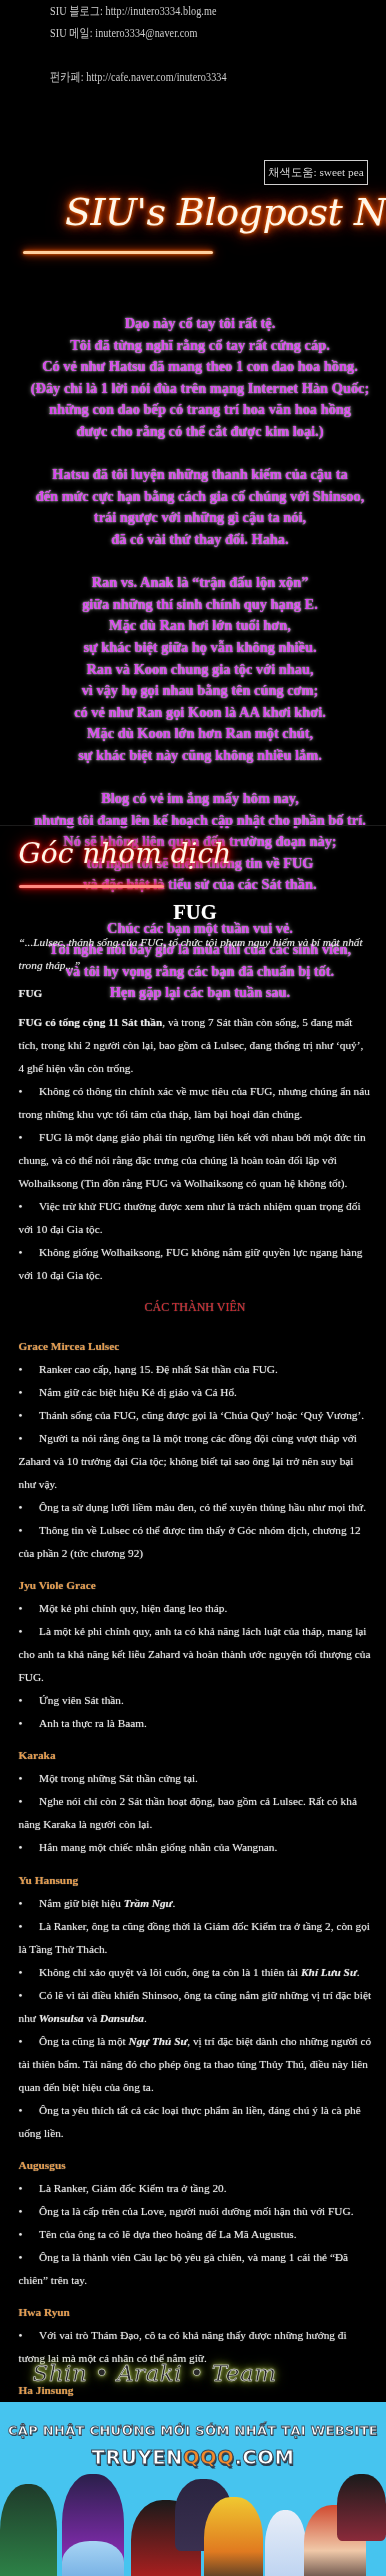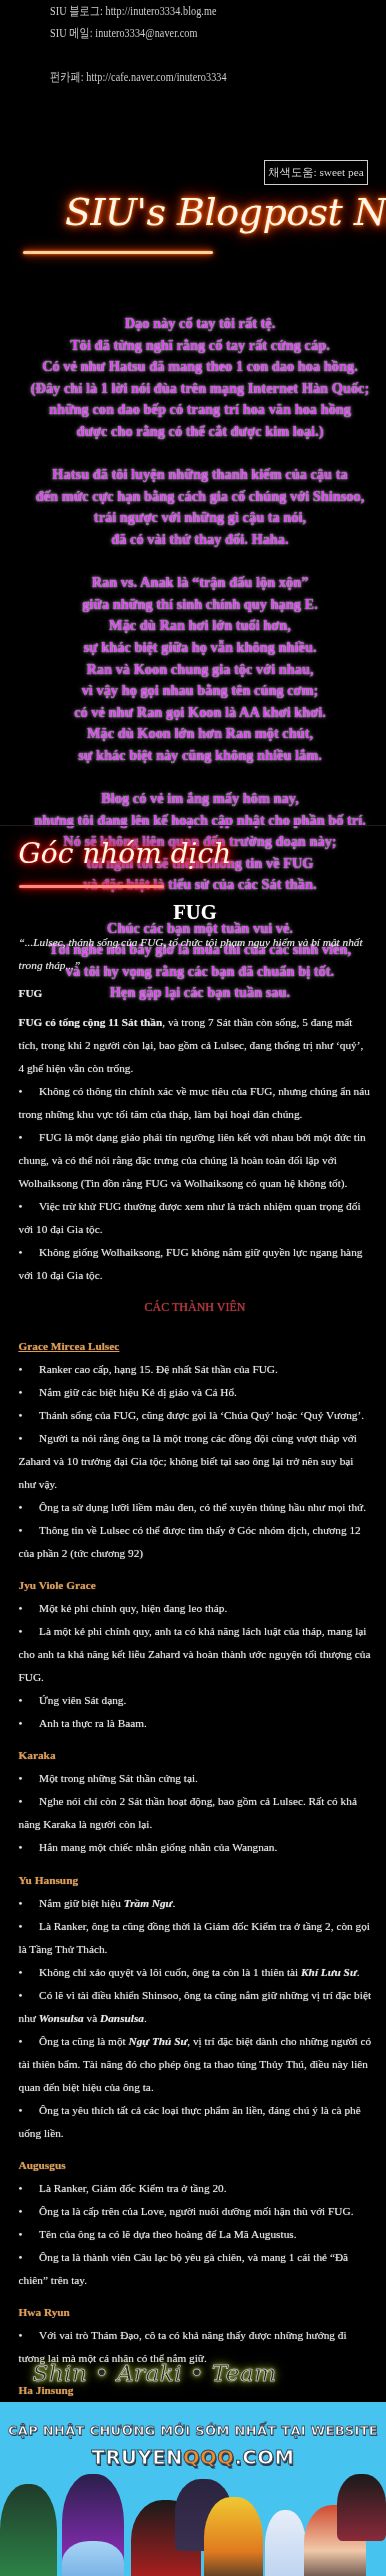--- a/index.html
+++ b/index.html
@@ -33,21 +33,21 @@
     .doc { left: 18.5px; width: 353px; font-family: "Liberation Serif", serif; font-size: 11.3px; line-height: 23px; color: #e8e8e8;
       text-shadow: 0 0 1px rgba(255,255,255,0.5); }
     .doc .h-fug { text-align: center; font-weight: bold; font-size: 20.6px; line-height: 31px; color: #fff; margin: 0 0 3.1px 0; }
     .doc .quote { font-style: italic; margin: 0 0 5.2px 0; }
     .doc .sub { font-weight: bold; margin: 0 0 6.2px 0; }
     .doc p { margin: 0; }
     .doc .bul { position: relative; text-indent: 20.6px; }
     .doc .bul::before { content: "•"; position: absolute; left: 0; text-indent: 0; }
     .doc .section-red { text-align: center; font-weight: normal; color: #d3232a; font-size: 12px; margin: 8.2px 0 8.2px 0; }
     .doc .member { font-weight: bold; color: #e49a4a; margin-top: 9.3px; }
-    .doc .member.first { margin-top: 16px; text-decoration: underline; }
+    .doc .member.first { margin-top: 16px; }
     .doc b i, .doc i b { font-weight: bold; font-style: italic; }
 
     .team-sig { left: 0; width: 309px; top: 2360px; text-align: center; font-family: "DejaVu Serif", serif; font-style: italic; font-size: 23px; color: #2a2a2a;
       -webkit-text-stroke: 0.5px #e8e8e8;
       text-shadow: 0 0 3.1px #cfe07a, 0 0 7.2px #a8c040, 0 0 12.4px #7a9020; letter-spacing: 0.5px; }
 
     
     .banner { left: 0; width: 386px; background: #46c4ef; overflow: hidden; }
     .banner1 { top: 2402px; height: 187px; }
     .banner .tagline { position: absolute; left: 0; width: 386px; text-align: center; font-family: "DejaVu Sans", sans-serif; font-weight: bold; font-size: 13px; color: #fff; letter-spacing: 0.3px;
@@ -137,21 +137,21 @@
   <p class="bul">Ranker cao cấp, hạng 15. Đệ nhất Sát thần của FUG.</p>
   <p class="bul">Nắm giữ các biệt hiệu Kẻ dị giáo và Cá Hổ.</p>
   <p class="bul">Thánh sống của FUG, cũng được gọi là ‘Chúa Quỷ’ hoặc ‘Quỷ Vương’.</p>
   <p class="bul">Người ta nói rằng ông ta là một trong các đồng đội cùng vượt tháp với Zahard và 10 trưởng đại Gia tộc; không biết tại sao ông lại trở nên suy bại như vậy.</p>
   <p class="bul">Ông ta sử dụng lưỡi liềm màu đen, có thể xuyên thủng hầu như mọi thứ.</p>
   <p class="bul">Thông tin về Lulsec có thể được tìm thấy ở Góc nhóm dịch, chương 12 của phần 2 (tức chương 92)</p>
 
   <div class="member">Jyu Viole Grace</div>
   <p class="bul">Một kẻ phi chính quy, hiện đang leo tháp.</p>
   <p class="bul">Là một kẻ phi chính quy, anh ta có khả năng lách luật của tháp, mang lại cho anh ta khả năng kết liễu Zahard và hoàn thành ước nguyện tối thượng của FUG.</p>
-  <p class="bul">Ứng viên Sát dạng.</p>
+  <p class="bul">Ứng viên Sát thần.</p>
   <p class="bul">Anh ta thực ra là Baam.</p>
 
   <div class="member">Karaka</div>
   <p class="bul">Một trong những Sát thần cứng tại.</p>
   <p class="bul">Nghe nói chỉ còn 2 Sát thần hoạt động, bao gồm cả Lulsec. Rất có khả năng Karaka là người còn lại.</p>
   <p class="bul">Hắn mang một chiếc nhẫn giống nhẫn của Wangnan.</p>
 
   <div class="member">Yu Hansung</div>
   <p class="bul"><span>Nắm giữ biệt hiệu </span><b><i>Trầm Ngư</i></b><span>.</span></p>
   <p class="bul"><span>Là Ranker, ông ta cũng đồng thời là Giám đốc Kiểm tra ở tầng 2, còn gọi là Tầng Thử Thách.</span></p>

